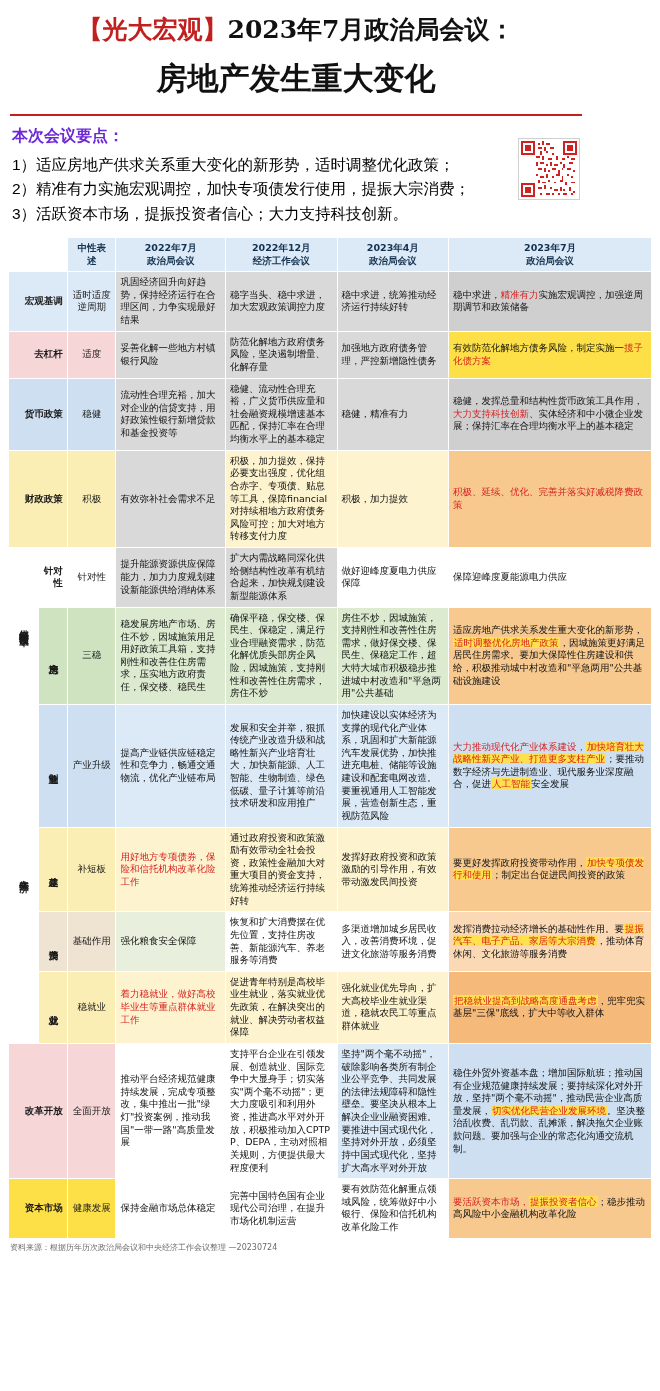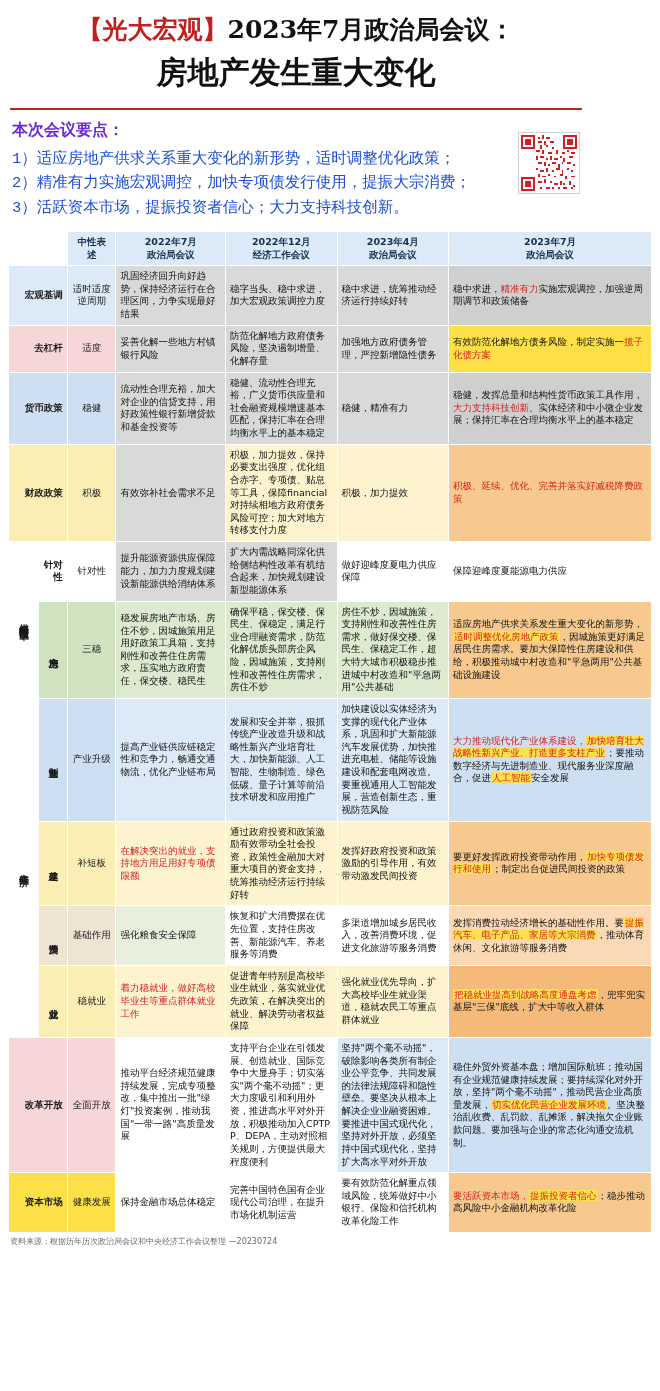--- a/index.html
+++ b/index.html
@@ -14,33 +14,33 @@
 
   
   .title-wrap{text-align:center;padding:14px 6px 6px 6px;}
   .title-line1{
     font-family:"DejaVu Serif","Liberation Serif",serif;
     font-size:25px;font-weight:bold;color:#111;letter-spacing:0px;line-height:1.25;
   }
   .title-line1 .red{color:#c21f1f;}
   .title-line2{
     font-family:Liberation Serif, serif;
-    font-size:31px;font-weight:bold;color:#111;line-height:1.3;margin-top:8px;
+    font-size:31px;font-weight:bold;color:#111;line-height:1.3;margin-top:14px;
   }
   .rule{height:2px;background:#c21f1f;margin:8px 2px 0 2px;}
 
   .points{position:relative;padding:8px 2px 8px 2px;}
   .points h3{
     margin:2px 0 6px 2px;font-size:16px;color:#6d28d9;font-weight:bold;
     font-family:"DejaVu Serif","Liberation Serif",serif;
   }
   .points ol{margin:0;padding:0;list-style:none;}
   .points li{
-    font-family:Liberation Mono, monospace;
-    font-size:15.5px;line-height:1.6;color:#1d4ed8;margin-left:2px;
+    font-family:Liberation Sans, sans-serif;
+    font-size:15.5px;line-height:1.6;color:#000000;margin-left:2px;
   }
   .qr{
     position:absolute;right:4px;top:22px;width:62px;height:62px;
     border:1px solid #d0d0d0;background:#fff;padding:2px;box-sizing:border-box;
   }
   .qr svg{display:block;}
 
   
   table.matrix{
     border-collapse:collapse;width:644px;margin:2px 0 0 0;table-layout:fixed;
@@ -295,21 +295,21 @@
         <td class="bg-blue">发展和安全并举，狠抓传统产业改造升级和战略性新兴产业培育壮大，加快新能源、人工智能、生物制造、绿色低碳、量子计算等前沿技术研发和应用推广</td>
         <td class="bg-blue">加快建设以实体经济为支撑的现代化产业体系，巩固和扩大新能源汽车发展优势，加快推进充电桩、储能等设施建设和配套电网改造。要重视通用人工智能发展，营造创新生态，重视防范风险</td>
         <td class="bg-blue2"><span class="cell-red">大力推动现代化产业体系建设，</span><span class="cell-red hl-yellow">加快培育壮大战略性新兴产业、打造更多支柱产业</span>；要推动数字经济与先进制造业、现代服务业深度融合，促进<span class="cell-red hl-yellow">人工智能</span>安全发展</td>
       </tr>
 
       <tr>
         <td class="rowhead bg-yellow2">
           <div style="writing-mode:vertical-rl;text-orientation:upright;margin:0 auto;">基建</div>
         </td>
         <td class="subhead bg-yellow2">补短板</td>
-        <td class="bg-yellow cell-red">在解决突出的就业，支持地方用足用好专项债限额</td>
+        <td class="bg-yellow cell-red">用好地方专项债券，保险和信托机构改革化险工作</td>
         <td class="bg-yellow">通过政府投资和政策激励有效带动全社会投资，政策性金融加大对重大项目的资金支持，统筹推动经济运行持续好转</td>
         <td class="bg-yellow">发挥好政府投资和政策激励的引导作用，有效带动激发民间投资</td>
         <td class="bg-orange2">要更好发挥政府投资带动作用，<span class="cell-red hl-yellow">加快专项债发行和使用</span>；制定出台促进民间投资的政策</td>
       </tr>
 
       <tr>
         <td class="rowhead bg-tan">
           <div style="writing-mode:vertical-rl;text-orientation:upright;margin:0 auto;">消费</div>
         </td>
         <td class="subhead bg-tan">基础作用</td>

